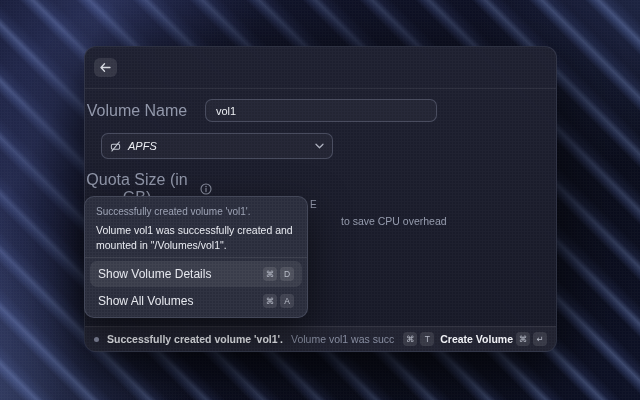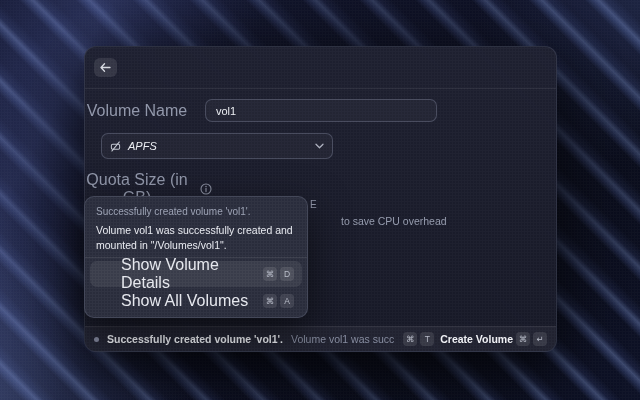--- a/index.html
+++ b/index.html
@@ -83,21 +83,21 @@
   .popup-title{font-size:10px;color:#9aa0b2;white-space:nowrap;}
   .popup-body{margin-top:6px;font-size:10.5px;line-height:15px;color:#e9ebf1;}
   .popup-body div{white-space:nowrap;}
   .popup-div{position:absolute;left:0;right:0;top:60px;height:1px;background:rgba(255,255,255,0.09);}
   .popup-actions{position:absolute;left:5px;right:5px;top:64px;}
   .p-row{
     height:26px;border-radius:7px;display:flex;align-items:center;
     padding:0 8px;cursor:pointer;margin-bottom:1px;
   }
   .p-row.selected{background:rgba(255,255,255,0.08);}
-  .p-row .p-label{flex:1;font-size:16px;color:#e6e8ee;margin-left:23px;}
+  .p-row .p-label{flex:1;font-size:12px;color:#e6e8ee;}
   .kbd{
     min-width:14px;height:14px;padding:0 2px;box-sizing:border-box;border-radius:4px;
     background:rgba(255,255,255,0.10);color:#b9bdc9;font-size:8.5px;
     display:flex;align-items:center;justify-content:center;margin-left:3px;flex:none;
   }
   .footer{
     position:absolute;left:0;right:0;bottom:0;height:25px;box-sizing:border-box;
     border-top:1px solid rgba(255,255,255,0.08);background:rgba(255,255,255,0.045);
     display:flex;align-items:center;padding:0 9px;
   }

